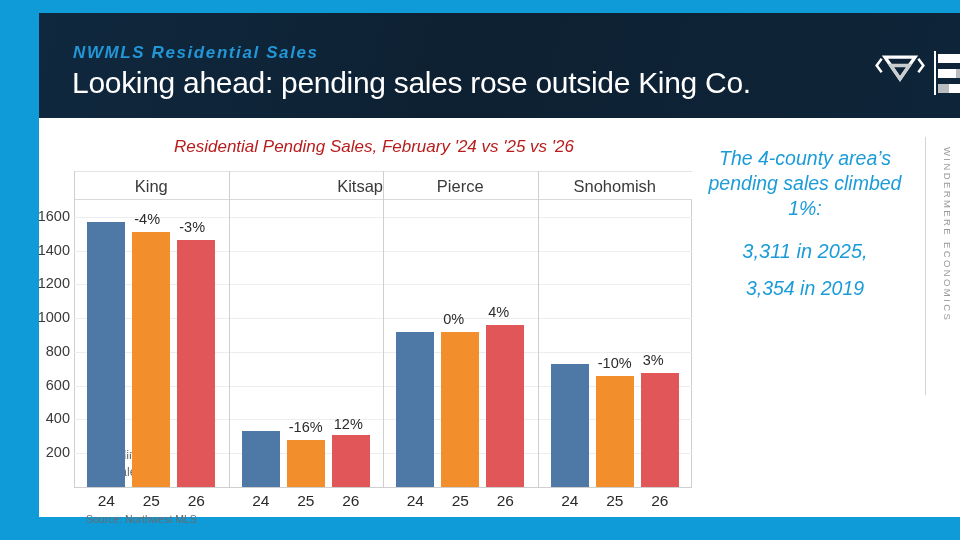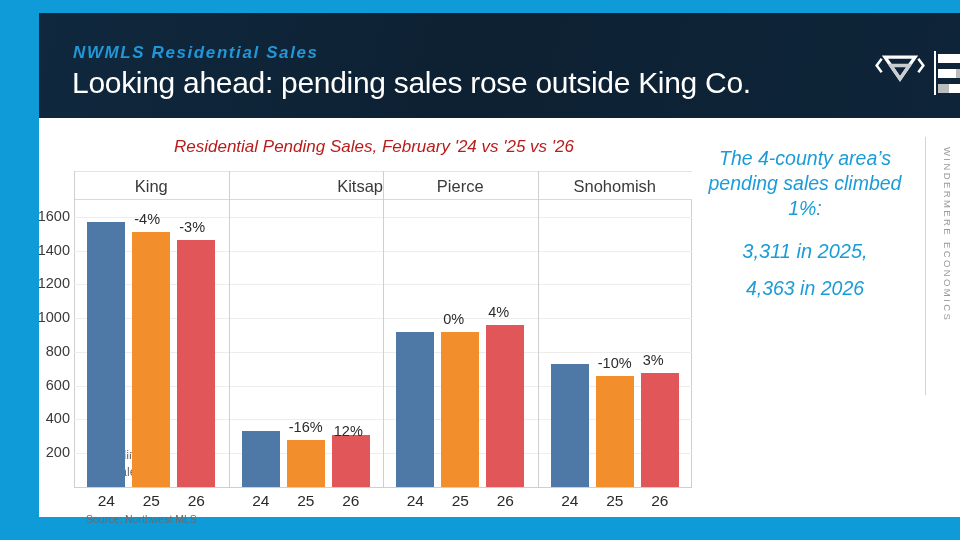--- a/index.html
+++ b/index.html
@@ -153,21 +153,21 @@
           <div class="b b3b"></div>
       </div>
     </div>
 
     <div id="rail-line"></div>
     <div id="rail-text">WINDERMERE ECONOMICS</div>
 
     <div id="callout">
       <div class="l1">The 4-county area’s pending sales climbed 1%:</div>
       <div class="l2">3,311 in 2025,</div>
-      <div class="l3">4,363 in 2026</div>
+      <div class="l3">3,354 in 2019</div>
     </div>
 
     <div id="chart">
       <div id="chart-title">Residential Pending Sales, February '24 vs '25 vs '26</div>
       <div id="ylabel">
           <div>Pending</div>
           <div>Sales</div>
         </div>
 
       <div id="county-row">
@@ -210,21 +210,21 @@
           <div class="panel-div" style="left: 464px;"></div>
           <div class="bar y24" style="left: 13.25px; height: 265.053px; background: rgb(78, 121, 167);"></div>
           <div class="bar y25" style="left: 58.25px; height: 254.586px; background: rgb(242, 142, 43);"></div>
           <div class="barlbl" style="left: 60.25px; top: 11.4141px;">-4%</div>
           <div class="bar y26" style="left: 103.25px; height: 246.989px; background: rgb(225, 87, 89);"></div>
           <div class="barlbl" style="left: 105.25px; top: 19.0112px;">-3%</div>
           <div class="bar y24" style="left: 167.75px; height: 55.7118px; background: rgb(78, 121, 167);"></div>
           <div class="bar y25" style="left: 212.75px; height: 46.7641px; background: rgb(242, 142, 43);"></div>
           <div class="barlbl" style="left: 214.75px; top: 219.236px;">-16%</div>
           <div class="bar y26" style="left: 257.75px; height: 52.3353px; background: rgb(225, 87, 89);"></div>
-          <div class="barlbl" style="left: 259.75px; top: 223px; text-align: right;">12%</div>
+          <div class="barlbl" style="left: 259.75px; top: 216px; text-align: right;">12%</div>
           <div class="bar y24" style="left: 322.25px; height: 155.318px; background: rgb(78, 121, 167);"></div>
           <div class="bar y25" style="left: 367.25px; height: 155.318px; background: rgb(242, 142, 43);"></div>
           <div class="barlbl" style="left: 369.25px; top: 110.682px;">0%</div>
           <div class="bar y26" style="left: 412.25px; height: 161.564px; background: rgb(225, 87, 89);"></div>
           <div class="barlbl" style="left: 414.25px; top: 104.436px;">4%</div>
           <div class="bar y24" style="left: 476.75px; height: 123.241px; background: rgb(78, 121, 167);"></div>
           <div class="bar y25" style="left: 521.75px; height: 110.917px; background: rgb(242, 142, 43);"></div>
           <div class="barlbl" style="left: 523.75px; top: 155.083px;">-10%</div>
           <div class="bar y26" style="left: 566.75px; height: 114.294px; background: rgb(225, 87, 89);"></div>
           <div class="barlbl" style="left: 568.75px; top: 151.706px;">3%</div>

